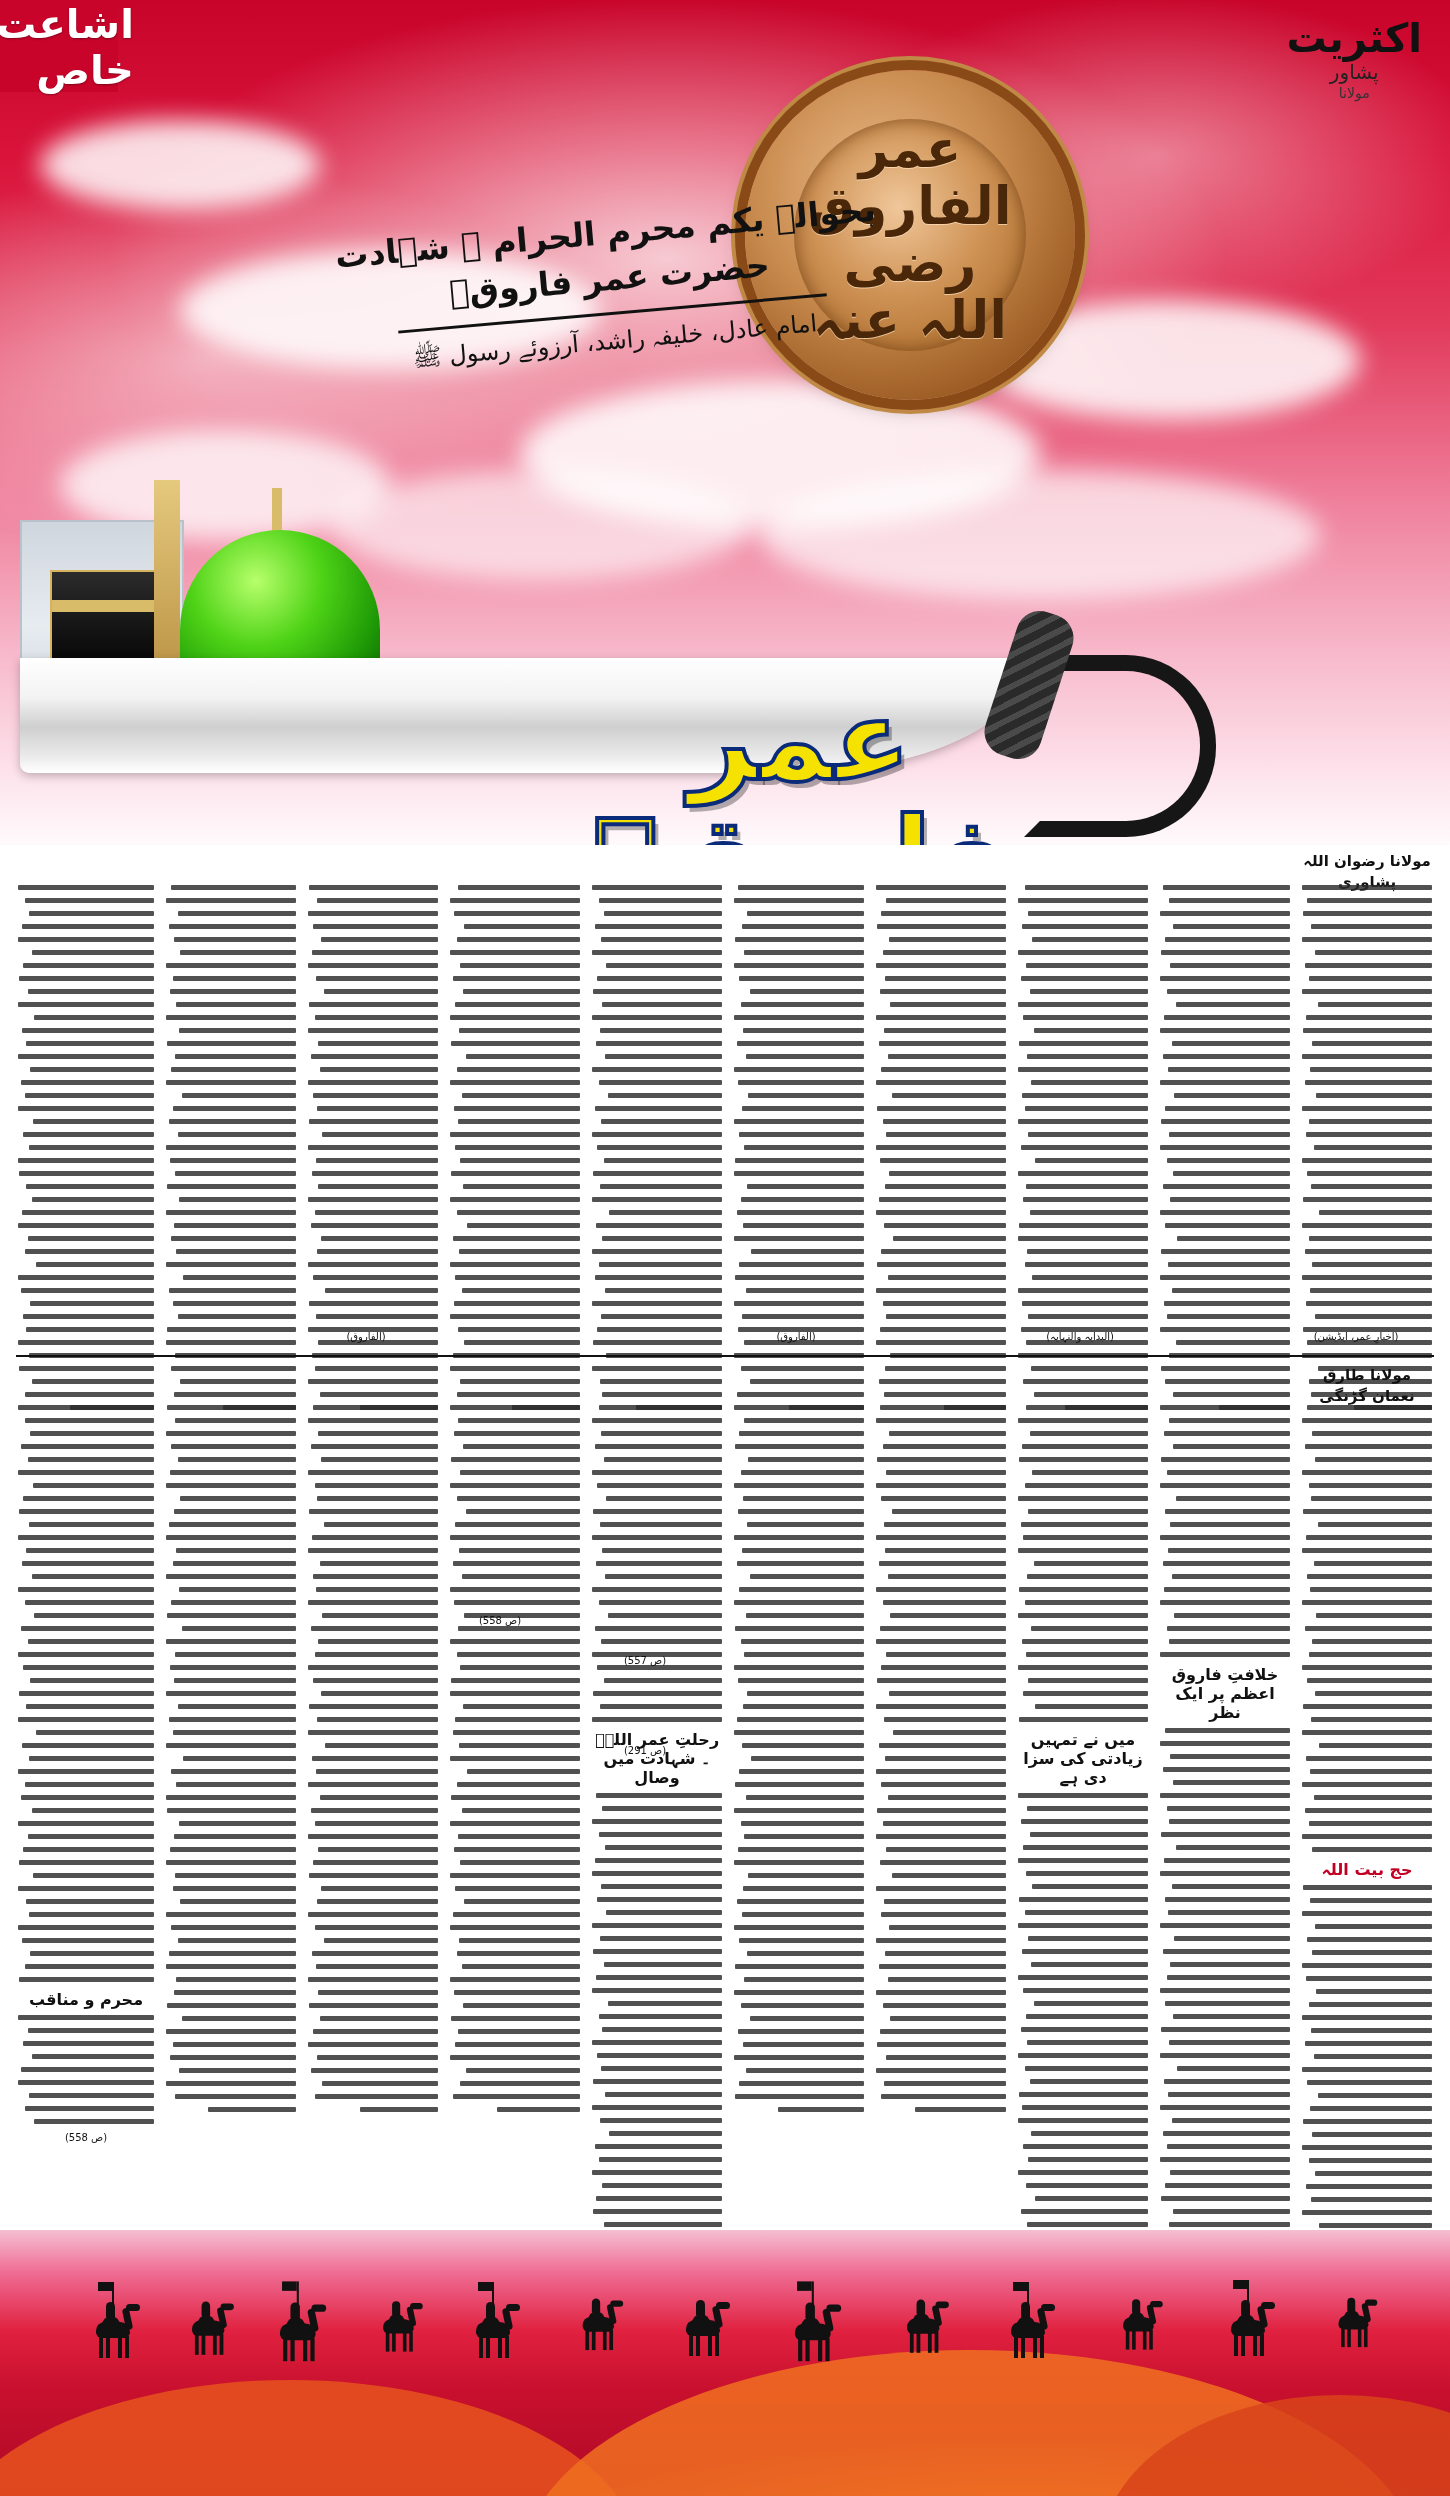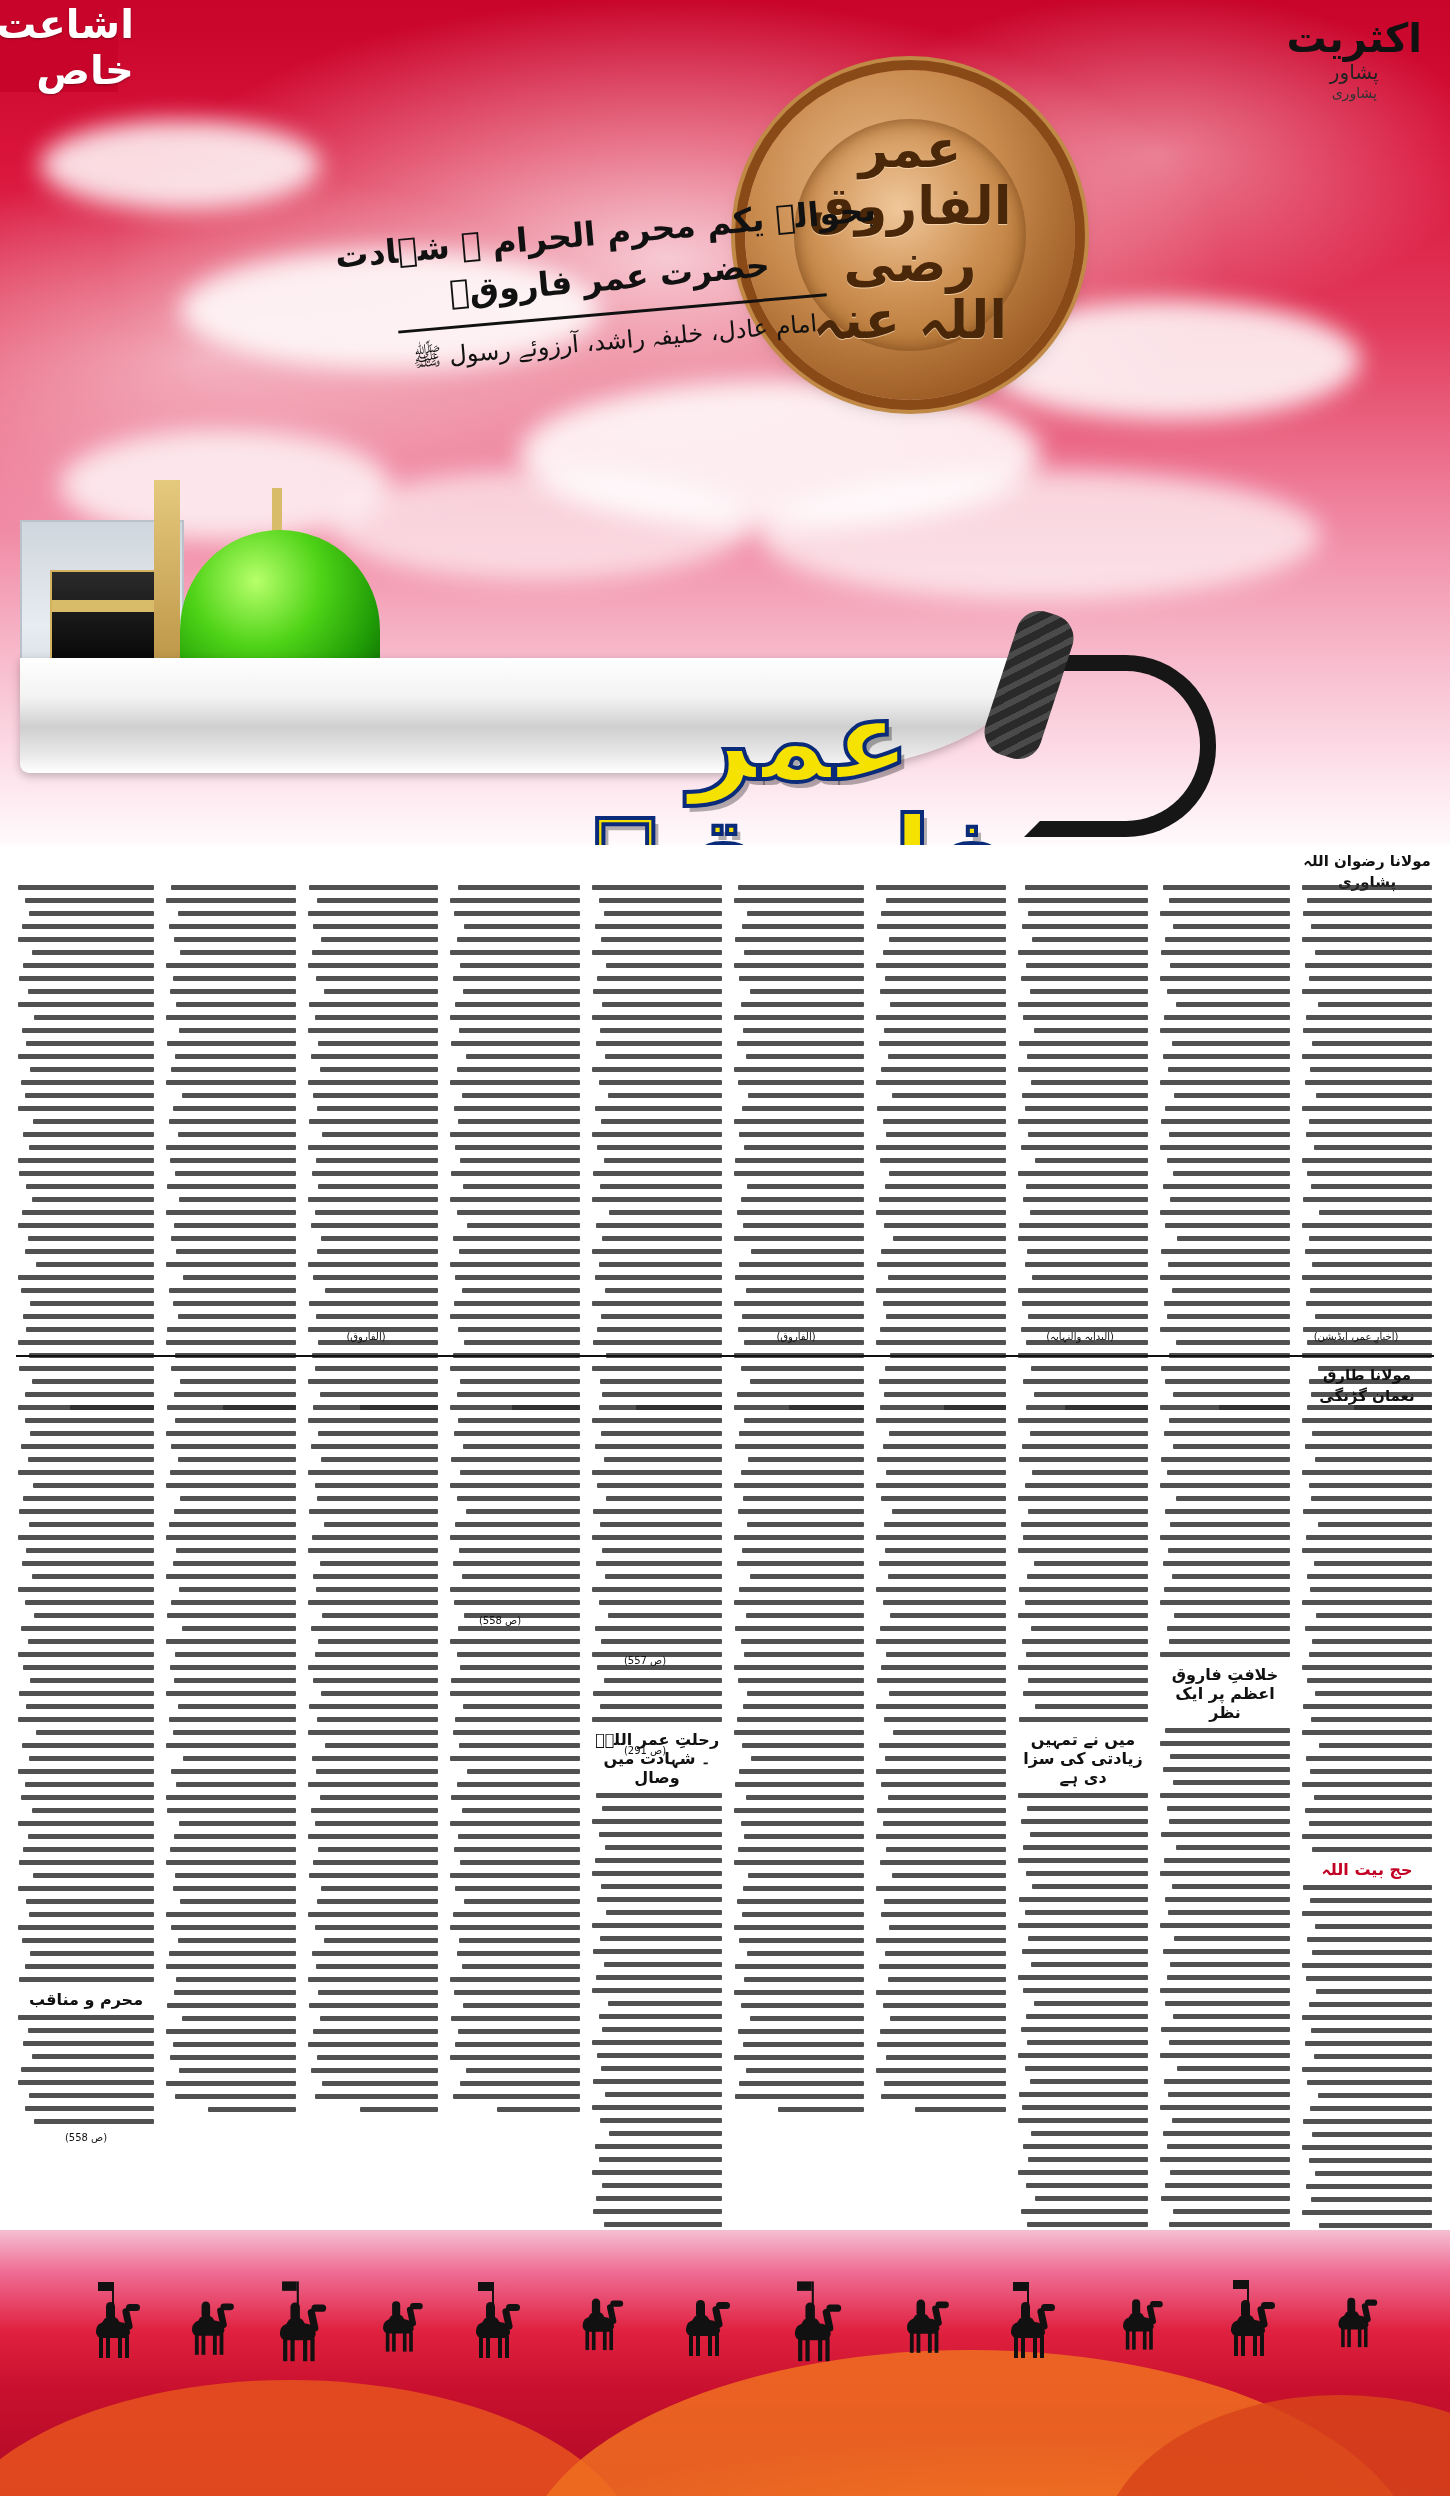--- a/index.html
+++ b/index.html
@@ -386,21 +386,21 @@
     <div class="cloud" style="left:60px; top:430px; width:330px; height:110px; opacity:.9;"></div>
     <div class="cloud" style="left:760px; top:470px; width:560px; height:130px; opacity:.8;"></div>
     <div class="cloud" style="left:330px; top:470px; width:420px; height:110px; opacity:.75;"></div>
 
     <div class="banner-stripe-left"></div>
     <div class="masthead-ribbon">اشاعت خاص</div>
 
     <div class="paper-name">
       <div class="title">اکثریت</div>
       <div class="city">پشاور</div>
-      <div class="daily">پشاوری</div>
+      <div class="daily">مولانا</div>
     </div>
 
     <div class="medallion">
       <div class="medallion-inner">عمر الفاروق رضی اللہ عنہ</div>
     </div>
 
     <div class="banner-headline-block">
       <div class="banner-headline-1">بحوالہ یکم محرم الحرام ۔ شہادت حضرت عمر فاروقؓ</div>
       <div class="banner-headline-rule"></div>
       <div class="banner-headline-2">امام عادل، خلیفہ راشد، آرزوئے رسول ﷺ</div>

